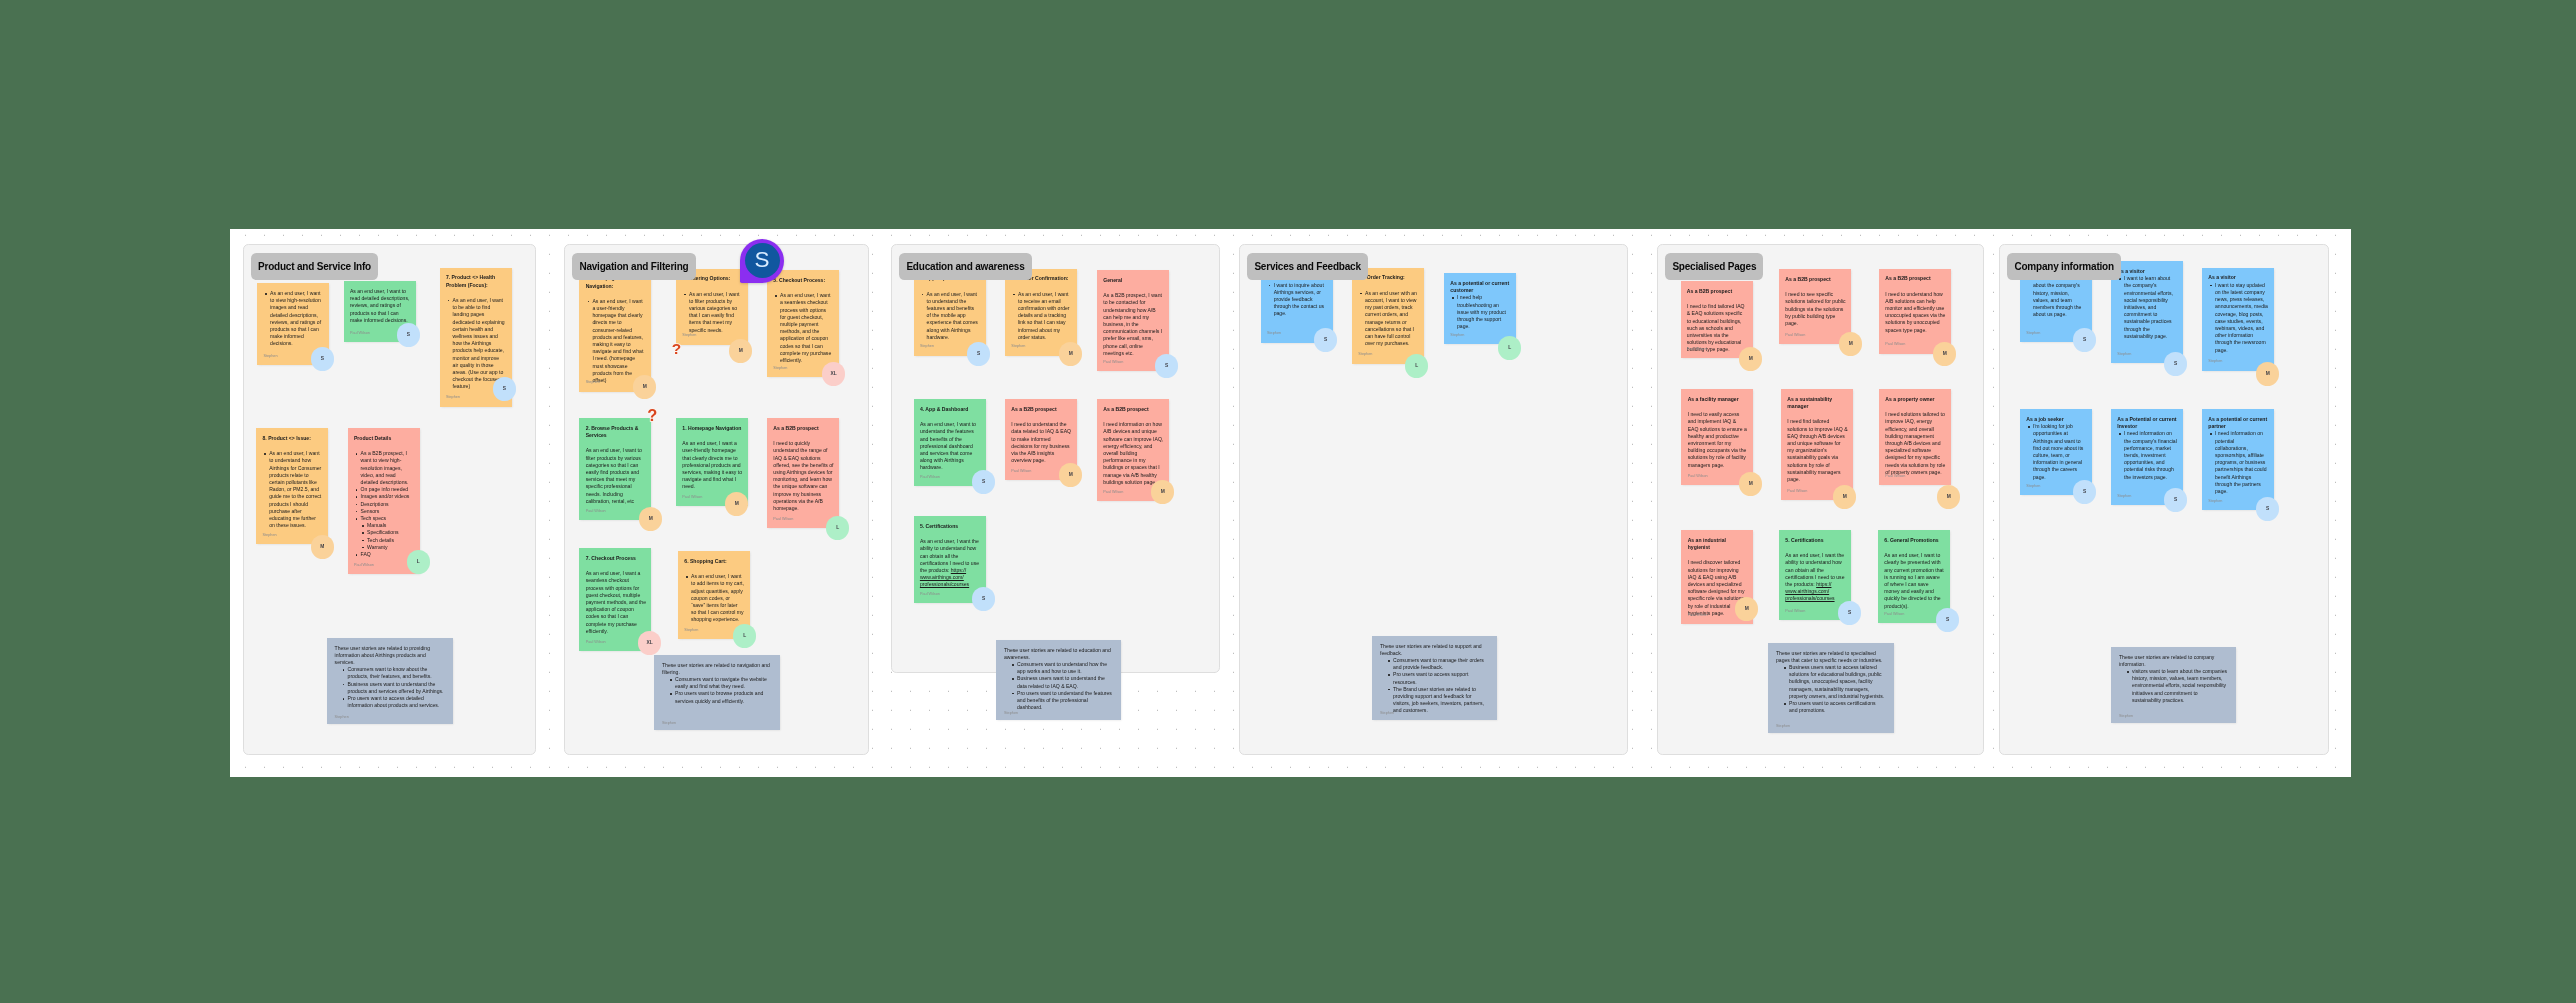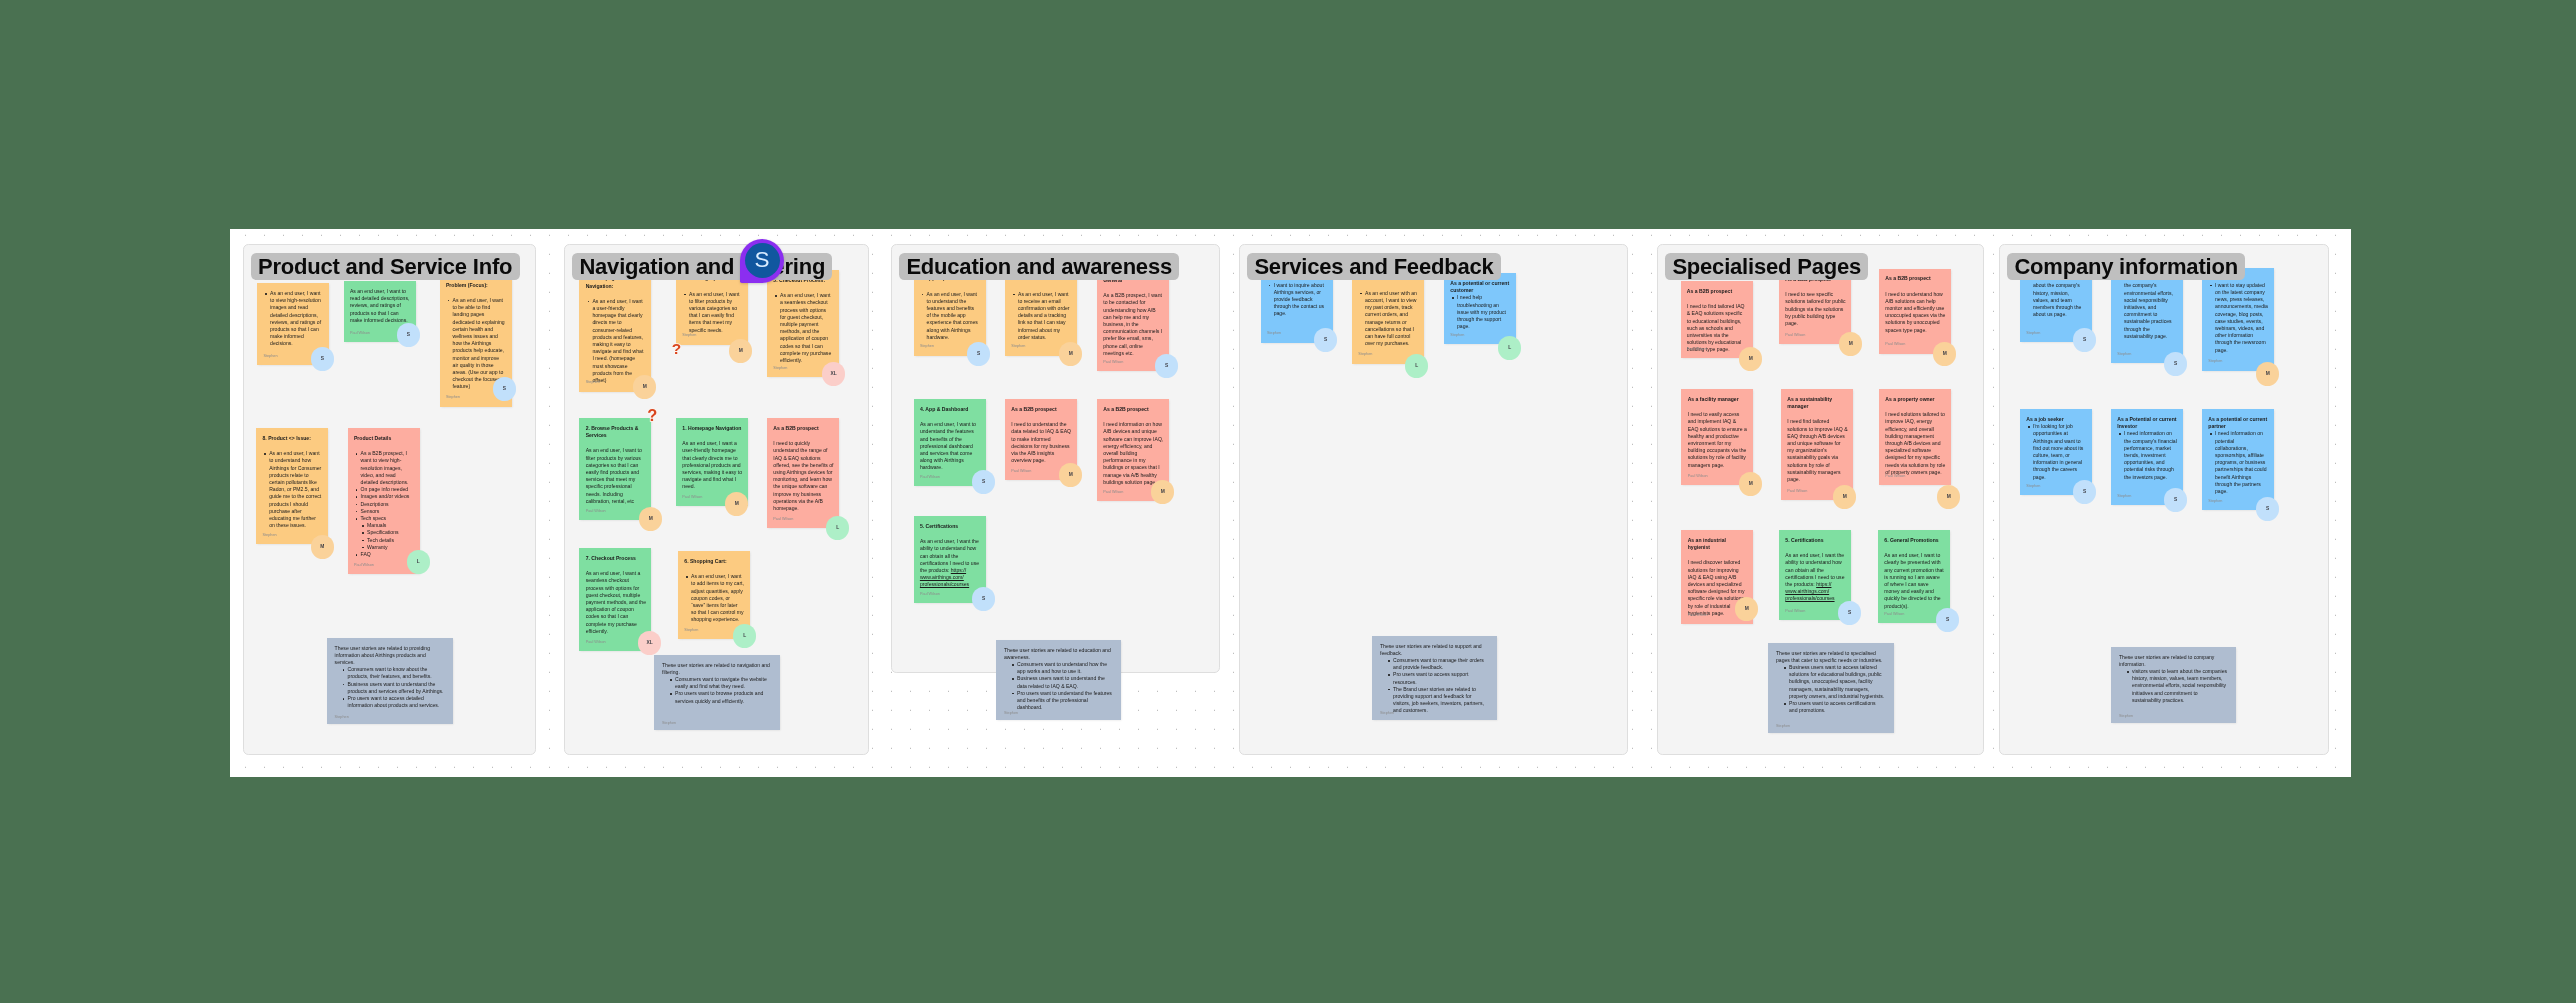--- a/index.html
+++ b/index.html
@@ -5,21 +5,21 @@
 <style>
   html,body{margin:0;padding:0;}
   body{width:2576px;height:1004px;overflow:hidden;background:#4a7151;
        font-family:"Liberation Sans",sans-serif;-webkit-font-smoothing:antialiased;}
   #board{position:absolute;left:230px;top:229px;width:2121px;height:548px;background:#fff;}
   .dots{position:absolute;inset:0;
         background-image:radial-gradient(circle at 0.4px 0.4px, #adadad 0.9px, rgba(0,0,0,0) 0.9px);
         background-size:19px 19px;background-position:15px 5.8px;}
   .frame{position:absolute;background:#f4f4f4;border:0.9px solid #dedede;border-radius:5.4px;box-sizing:border-box;}
   .frame-title{position:absolute;background:#bfbfbf;color:#0a0a0a;border-radius:5.4px;
-        font-size:22px;font-weight:700;line-height:20px;padding:3.6px 7.2px 3.6px 7.2px;white-space:nowrap;
+        font-size:10px;font-weight:700;line-height:20px;padding:3.6px 7.2px 3.6px 7.2px;white-space:nowrap;
         letter-spacing:-0.2px;z-index:40;}
   .note{position:absolute;box-sizing:border-box;padding:6.7px 5.3px 6.3px 6.3px;
         box-shadow:1.1px 1.1px 2.2px rgba(0,0,0,0.11);overflow:hidden;}
   .note .hd{font-weight:700;font-size:5.1px;line-height:7.2px;margin:0 0 8px 0;color:#1a1a1a;}
   .note.tight .hd{margin-bottom:0;}
   .note .bd{font-size:5.1px;line-height:7.2px;color:#1a1a1a;margin:0;}
   .note ul{margin:0;padding:0 0.6px 0 0;list-style:none;}
   .note li{font-size:5.1px;line-height:7.2px;color:#1a1a1a;margin:0;
            position:relative;padding-left:6.7px;}
   .note li::before{content:"";position:absolute;left:1.9px;top:3px;

